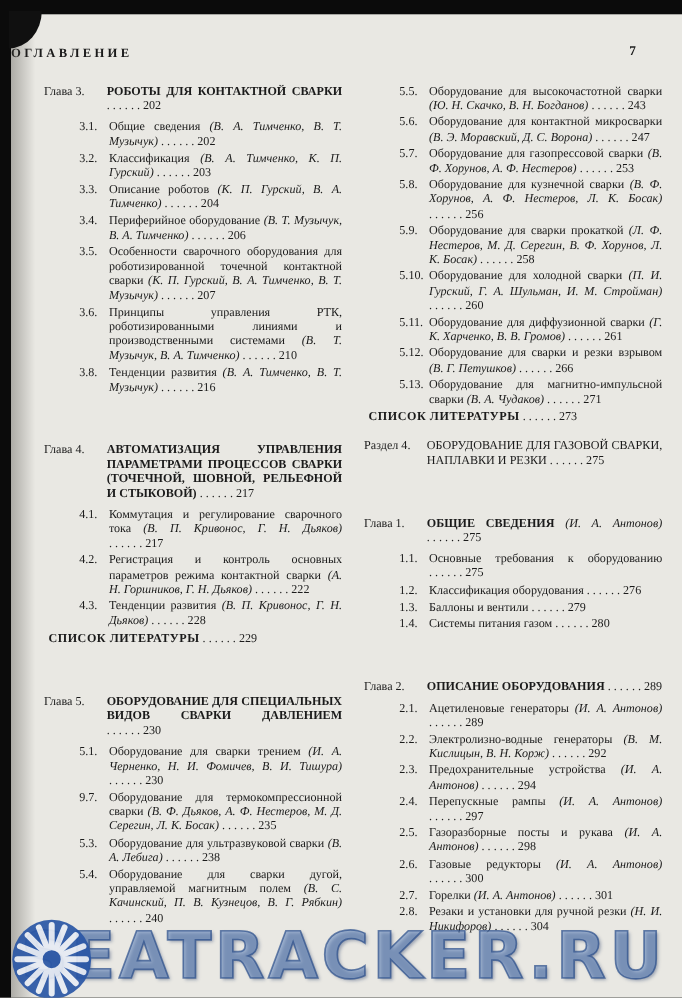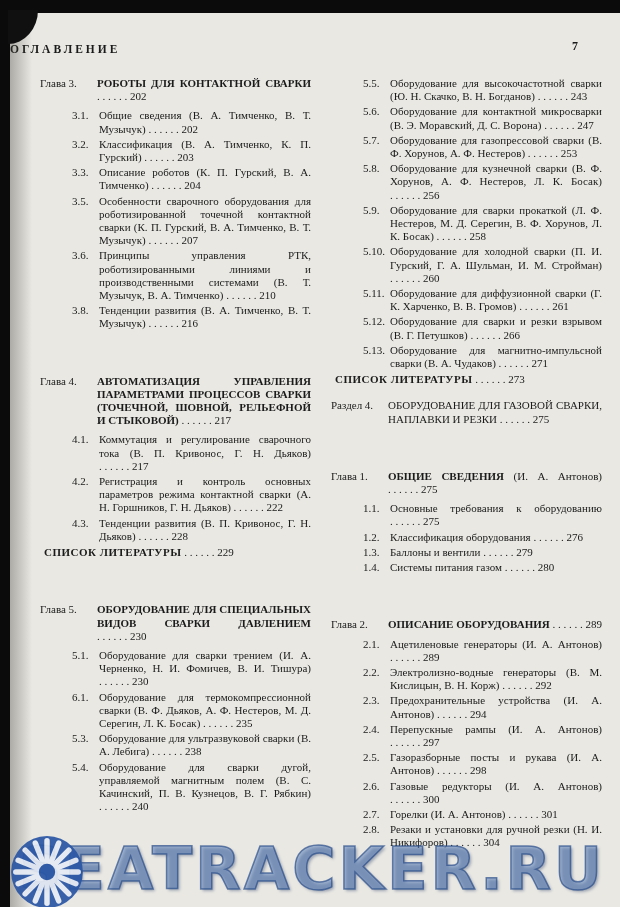--- a/index.html
+++ b/index.html
@@ -60,21 +60,21 @@
   .col .entry:first-child { margin-top:0; }
   .chapter { padding-left:57px; text-indent:-57px;margin-top:44px; }
   .part { padding-left:57px; text-indent:-57px; }
   .chapter .label, .part .label { width:57px; }
   .chapter .title { font-weight:bold; }
   .part .label, .part .title { font-weight:normal; }
   .section { padding-left:59px; text-indent:-27px; }
   .section .label { width:27px; }
   .literature { padding-left:4px; margin:3px 0 3px; }
   .literature .title { font-weight:bold; letter-spacing:0.5px; }
-  .authors { }
+  .authors { font-style:italic; }
   .dots { font-weight:normal; font-style:normal; }
   .page { font-weight:normal; }
   .watermark {
     position:absolute; left:-6px; right:0; bottom:4px;
     text-align:center;
     font-family:"DejaVu Sans", sans-serif;
     font-size:59px;
     font-weight:bold;
     letter-spacing:3px;
     white-space:nowrap;
@@ -100,31 +100,32 @@
     <span class="header-title">ОГЛАВЛЕНИЕ</span>
     <span class="page-number">7</span>
   </div>
 
   <div class="toc-columns">
     <div class="col">
         <div class="entry chapter"><span class="label">Глава 3.</span><span class="title">РОБОТЫ ДЛЯ КОНТАКТНОЙ СВАРКИ</span><span class="dots"> .&nbsp;.&nbsp;.&nbsp;.&nbsp;.&nbsp;.</span><span class="page">&nbsp;202</span></div>
         <div class="entry section"><span class="label">3.1.</span><span class="title">Общие сведения</span><span class="authors"> (В. А. Тимченко, В. Т. Музычук)</span><span class="dots"> .&nbsp;.&nbsp;.&nbsp;.&nbsp;.&nbsp;.</span><span class="page">&nbsp;202</span></div>
         <div class="entry section"><span class="label">3.2.</span><span class="title">Классификация</span><span class="authors"> (В. А. Тимченко, К. П. Гурский)</span><span class="dots"> .&nbsp;.&nbsp;.&nbsp;.&nbsp;.&nbsp;.</span><span class="page">&nbsp;203</span></div>
         <div class="entry section"><span class="label">3.3.</span><span class="title">Описание роботов</span><span class="authors"> (К. П. Гурский, В. А. Тимченко)</span><span class="dots"> .&nbsp;.&nbsp;.&nbsp;.&nbsp;.&nbsp;.</span><span class="page">&nbsp;204</span></div>
+        <div class="entry section"><span class="label">3.4.</span><span class="title">Периферийное оборудование</span><span class="authors"> (В. Т. Музычук, В. А. Тимченко)</span><span class="dots"> .&nbsp;.&nbsp;.&nbsp;.&nbsp;.&nbsp;.</span><span class="page">&nbsp;206</span></div>
         <div class="entry section"><span class="label">3.5.</span><span class="title">Особенности сварочного оборудования для роботизированной точечной контактной сварки</span><span class="authors"> (К. П. Гурский, В. А. Тимченко, В. Т. Музычук)</span><span class="dots"> .&nbsp;.&nbsp;.&nbsp;.&nbsp;.&nbsp;.</span><span class="page">&nbsp;207</span></div>
         <div class="entry section"><span class="label">3.6.</span><span class="title">Принципы управления РТК, роботизированными линиями и производственными системами</span><span class="authors"> (В. Т. Музычук, В. А. Тимченко)</span><span class="dots"> .&nbsp;.&nbsp;.&nbsp;.&nbsp;.&nbsp;.</span><span class="page">&nbsp;210</span></div>
         <div class="entry section"><span class="label">3.8.</span><span class="title">Тенденции развития</span><span class="authors"> (В. А. Тимченко, В. Т. Музычук)</span><span class="dots"> .&nbsp;.&nbsp;.&nbsp;.&nbsp;.&nbsp;.</span><span class="page">&nbsp;216</span></div>
         <div class="entry chapter"><span class="label">Глава 4.</span><span class="title">АВТОМАТИЗАЦИЯ УПРАВЛЕНИЯ ПАРАМЕТРАМИ ПРОЦЕССОВ СВАРКИ (ТОЧЕЧНОЙ, ШОВНОЙ, РЕЛЬЕФНОЙ И СТЫКОВОЙ)</span><span class="dots"> .&nbsp;.&nbsp;.&nbsp;.&nbsp;.&nbsp;.</span><span class="page">&nbsp;217</span></div>
         <div class="entry section"><span class="label">4.1.</span><span class="title">Коммутация и регулирование сварочного тока</span><span class="authors"> (В. П. Кривонос, Г. Н. Дьяков)</span><span class="dots"> .&nbsp;.&nbsp;.&nbsp;.&nbsp;.&nbsp;.</span><span class="page">&nbsp;217</span></div>
         <div class="entry section"><span class="label">4.2.</span><span class="title">Регистрация и контроль основных параметров режима контактной сварки</span><span class="authors"> (А. Н. Горшников, Г. Н. Дьяков)</span><span class="dots"> .&nbsp;.&nbsp;.&nbsp;.&nbsp;.&nbsp;.</span><span class="page">&nbsp;222</span></div>
         <div class="entry section"><span class="label">4.3.</span><span class="title">Тенденции развития</span><span class="authors"> (В. П. Кривонос, Г. Н. Дьяков)</span><span class="dots"> .&nbsp;.&nbsp;.&nbsp;.&nbsp;.&nbsp;.</span><span class="page">&nbsp;228</span></div>
         <div class="entry literature"><span class="title">СПИСОК ЛИТЕРАТУРЫ</span><span class="dots"> .&nbsp;.&nbsp;.&nbsp;.&nbsp;.&nbsp;.</span><span class="page">&nbsp;229</span></div>
         <div class="entry chapter"><span class="label">Глава 5.</span><span class="title">ОБОРУДОВАНИЕ ДЛЯ СПЕЦИАЛЬНЫХ ВИДОВ СВАРКИ ДАВЛЕНИЕМ</span><span class="dots"> .&nbsp;.&nbsp;.&nbsp;.&nbsp;.&nbsp;.</span><span class="page">&nbsp;230</span></div>
         <div class="entry section"><span class="label">5.1.</span><span class="title">Оборудование для сварки трением</span><span class="authors"> (И. А. Черненко, Н. И. Фомичев, В. И. Тишура)</span><span class="dots"> .&nbsp;.&nbsp;.&nbsp;.&nbsp;.&nbsp;.</span><span class="page">&nbsp;230</span></div>
-        <div class="entry section"><span class="label">6.1.</span><span class="title">Оборудование для термокомпрессионной сварки</span><span class="authors"> (В. Ф. Дьяков, А. Ф. Нестеров, М. Д. Серегин, Л. К. Босак)</span><span class="dots"> .&nbsp;.&nbsp;.&nbsp;.&nbsp;.&nbsp;.</span><span class="page">&nbsp;235</span></div>
+        <div class="entry section"><span class="label">9.7.</span><span class="title">Оборудование для термокомпрессионной сварки</span><span class="authors"> (В. Ф. Дьяков, А. Ф. Нестеров, М. Д. Серегин, Л. К. Босак)</span><span class="dots"> .&nbsp;.&nbsp;.&nbsp;.&nbsp;.&nbsp;.</span><span class="page">&nbsp;235</span></div>
         <div class="entry section"><span class="label">5.3.</span><span class="title">Оборудование для ультразвуковой сварки</span><span class="authors"> (В. А. Лебига)</span><span class="dots"> .&nbsp;.&nbsp;.&nbsp;.&nbsp;.&nbsp;.</span><span class="page">&nbsp;238</span></div>
         <div class="entry section"><span class="label">5.4.</span><span class="title">Оборудование для сварки дугой, управляемой магнитным полем</span><span class="authors"> (В. С. Качинский, П. В. Кузнецов, В. Г. Рябкин)</span><span class="dots"> .&nbsp;.&nbsp;.&nbsp;.&nbsp;.&nbsp;.</span><span class="page">&nbsp;240</span></div>
       </div>
     <div class="col">
         <div class="entry section"><span class="label">5.5.</span><span class="title">Оборудование для высокочастотной сварки</span><span class="authors"> (Ю. Н. Скачко, В. Н. Богданов)</span><span class="dots"> .&nbsp;.&nbsp;.&nbsp;.&nbsp;.&nbsp;.</span><span class="page">&nbsp;243</span></div>
         <div class="entry section"><span class="label">5.6.</span><span class="title">Оборудование для контактной микросварки</span><span class="authors"> (В. Э. Моравский, Д. С. Ворона)</span><span class="dots"> .&nbsp;.&nbsp;.&nbsp;.&nbsp;.&nbsp;.</span><span class="page">&nbsp;247</span></div>
         <div class="entry section"><span class="label">5.7.</span><span class="title">Оборудование для газопрессовой сварки</span><span class="authors"> (В. Ф. Хорунов, А. Ф. Нестеров)</span><span class="dots"> .&nbsp;.&nbsp;.&nbsp;.&nbsp;.&nbsp;.</span><span class="page">&nbsp;253</span></div>
         <div class="entry section"><span class="label">5.8.</span><span class="title">Оборудование для кузнечной сварки</span><span class="authors"> (В. Ф. Хорунов, А. Ф. Нестеров, Л. К. Босак)</span><span class="dots"> .&nbsp;.&nbsp;.&nbsp;.&nbsp;.&nbsp;.</span><span class="page">&nbsp;256</span></div>
         <div class="entry section"><span class="label">5.9.</span><span class="title">Оборудование для сварки прокаткой</span><span class="authors"> (Л. Ф. Нестеров, М. Д. Серегин, В. Ф. Хорунов, Л. К. Босак)</span><span class="dots"> .&nbsp;.&nbsp;.&nbsp;.&nbsp;.&nbsp;.</span><span class="page">&nbsp;258</span></div>
         <div class="entry section"><span class="label">5.10.</span><span class="title">Оборудование для холодной сварки</span><span class="authors"> (П. И. Гурский, Г. А. Шульман, И. М. Стройман)</span><span class="dots"> .&nbsp;.&nbsp;.&nbsp;.&nbsp;.&nbsp;.</span><span class="page">&nbsp;260</span></div>

